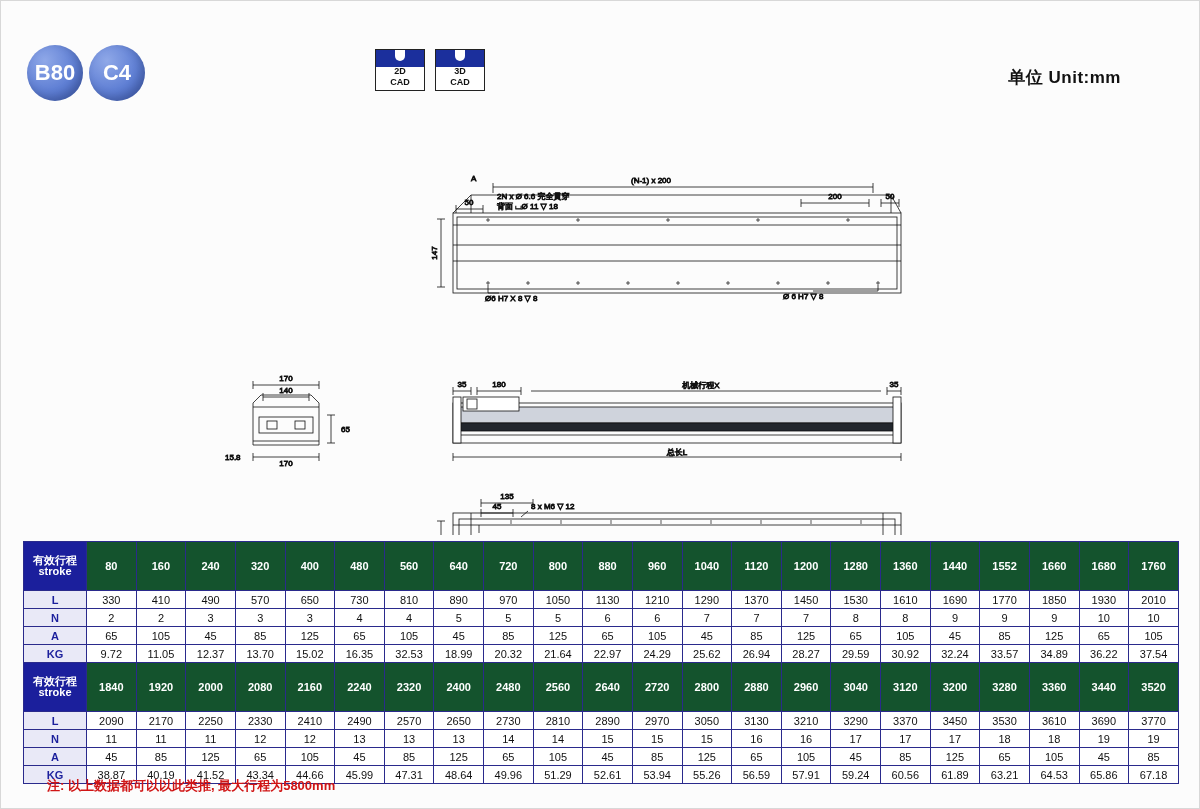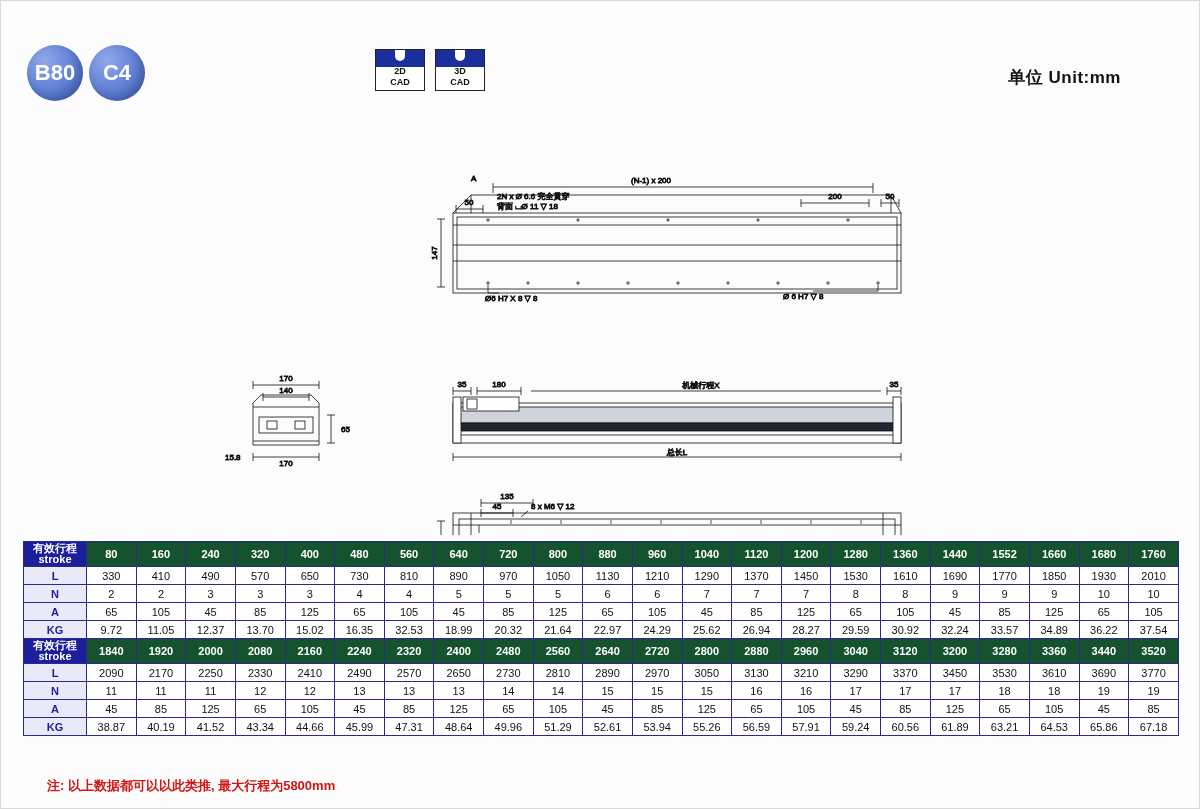--- a/index.html
+++ b/index.html
@@ -75,21 +75,21 @@
     color:#111;
     background:#fff;
     white-space:nowrap;
   }
   table.spec td.hd{
     background:#14532d;color:#fff;font-weight:bold;
     font-size:11px;
   }
   table.spec td.hdlabel{
     background:#1b1f9c;color:#fff;font-weight:bold;
-    font-size:11px;width:60px;line-height:11px;padding:1px 0;
+    font-size:11px;width:60px;line-height:11px;padding:13px 0;
   }
   table.spec td.rlabel{
     background:#e9e9f7;color:#1b1f9c;font-weight:bold;width:60px;
   }
   .note{
     position:absolute;left:46px;top:776px;
     color:#d01515;font-size:13px;font-weight:bold;
   }
 </style>
 </head>

